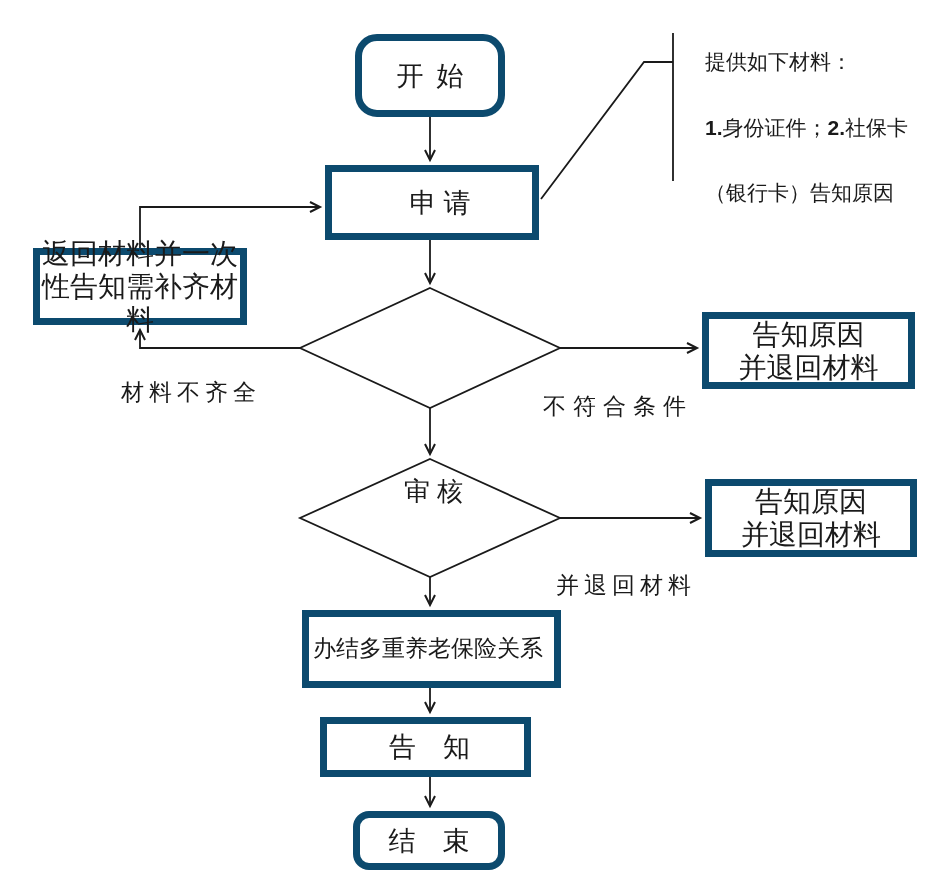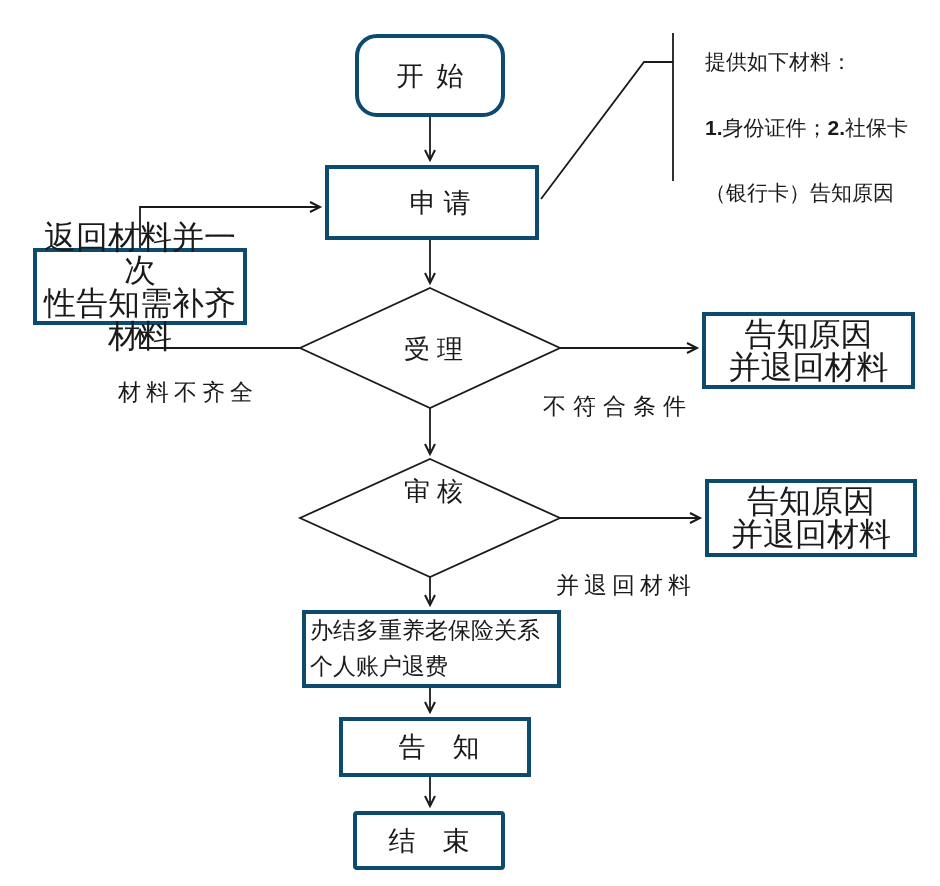--- a/index.html
+++ b/index.html
@@ -8,34 +8,34 @@
     width: 940px;
     height: 886px;
     background: #ffffff;
     font-family: "Liberation Serif", "DejaVu Serif", serif;
     color: #1a1a1a;
     overflow: hidden;
   }
   .wires { position: absolute; left: 0; top: 0; width: 940px; height: 886px; }
   .node {
     position: absolute;
-    border: 4px solid #0c4a6e;
+    border: 7px solid #0c4a6e;
     background: #ffffff;
     box-sizing: border-box;
     display: flex;
     flex-direction: column;
     align-items: center;
     justify-content: center;
     text-align: center;
   }
   .rounded-lg { border-radius: 22px; }
-  .rounded-sm { border-radius: 4px; }
+  .rounded-sm { border-radius: 16px; }
   .label-lg { font-size: 27px; letter-spacing: 7px; padding-left: 23px; white-space: nowrap; }
   .label-wide { letter-spacing: 13px; padding-left: 13px; }
-  .two-line { font-size: 32px; line-height: 33px; }
+  .two-line { font-size: 28px; line-height: 33px; }
   .process-text {
     align-items: flex-start;
     text-align: left;
     padding-left: 4px;
     font-size: 23px;
     line-height: 36px;
   }
   .diamond-label {
     position: absolute;
     width: 200px;
@@ -111,35 +111,33 @@
     <span>并退回材料</span>
   </div>
 
   <div class="node two-line" style="left:705px; top:479px; width:212px; height:78px;">
     <span>告知原因</span>
     <span>并退回材料</span>
   </div>
 
   <div class="node process-text" style="left:302px; top:610px; width:259px; height:78px;">
     <span>办结多重养老保险关系</span>
-    <span>个人账户退费</span>
   </div>
 
-  <div class="node label-lg" style="left:339px; top:717px; width:192px; height:60px; letter-spacing:0; padding-left:8px;">
+  <div class="node label-lg" style="left:320px; top:717px; width:211px; height:60px; letter-spacing:0; padding-left:8px;">
     <span>告　知</span>
   </div>
 
   <div class="node rounded-sm label-lg" style="left:353px; top:811px; width:152px; height:59px; letter-spacing:0; padding-left:0;">
     <span>结　束</span>
   </div>
 
-  <div class="diamond-label" style="left:330px; top:332px;">受理</div>
   <div class="diamond-label" style="left:330px; top:474px;">审核</div>
 
-  <div class="edge-label" style="left:118px; top:377px; width:180px; text-align:left;">材料不齐全</div>
+  <div class="edge-label" style="left:101px; top:377px; width:180px; text-align:center;">材料不齐全</div>
   <div class="edge-label" style="left:543px; top:391px; letter-spacing:7px;">不符合条件</div>
   <div class="edge-label" style="left:556px; top:570px;">并退回材料</div>
 
   <div class="annotation">
     <div class="ann-line">提供如下材料：</div>
     <div class="ann-line"><b>1.</b><span>身份证件；</span><b>2.</b><span>社保卡</span></div>
     <div class="ann-line">（银行卡）告知原因</div>
   </div>
 
 </div>

